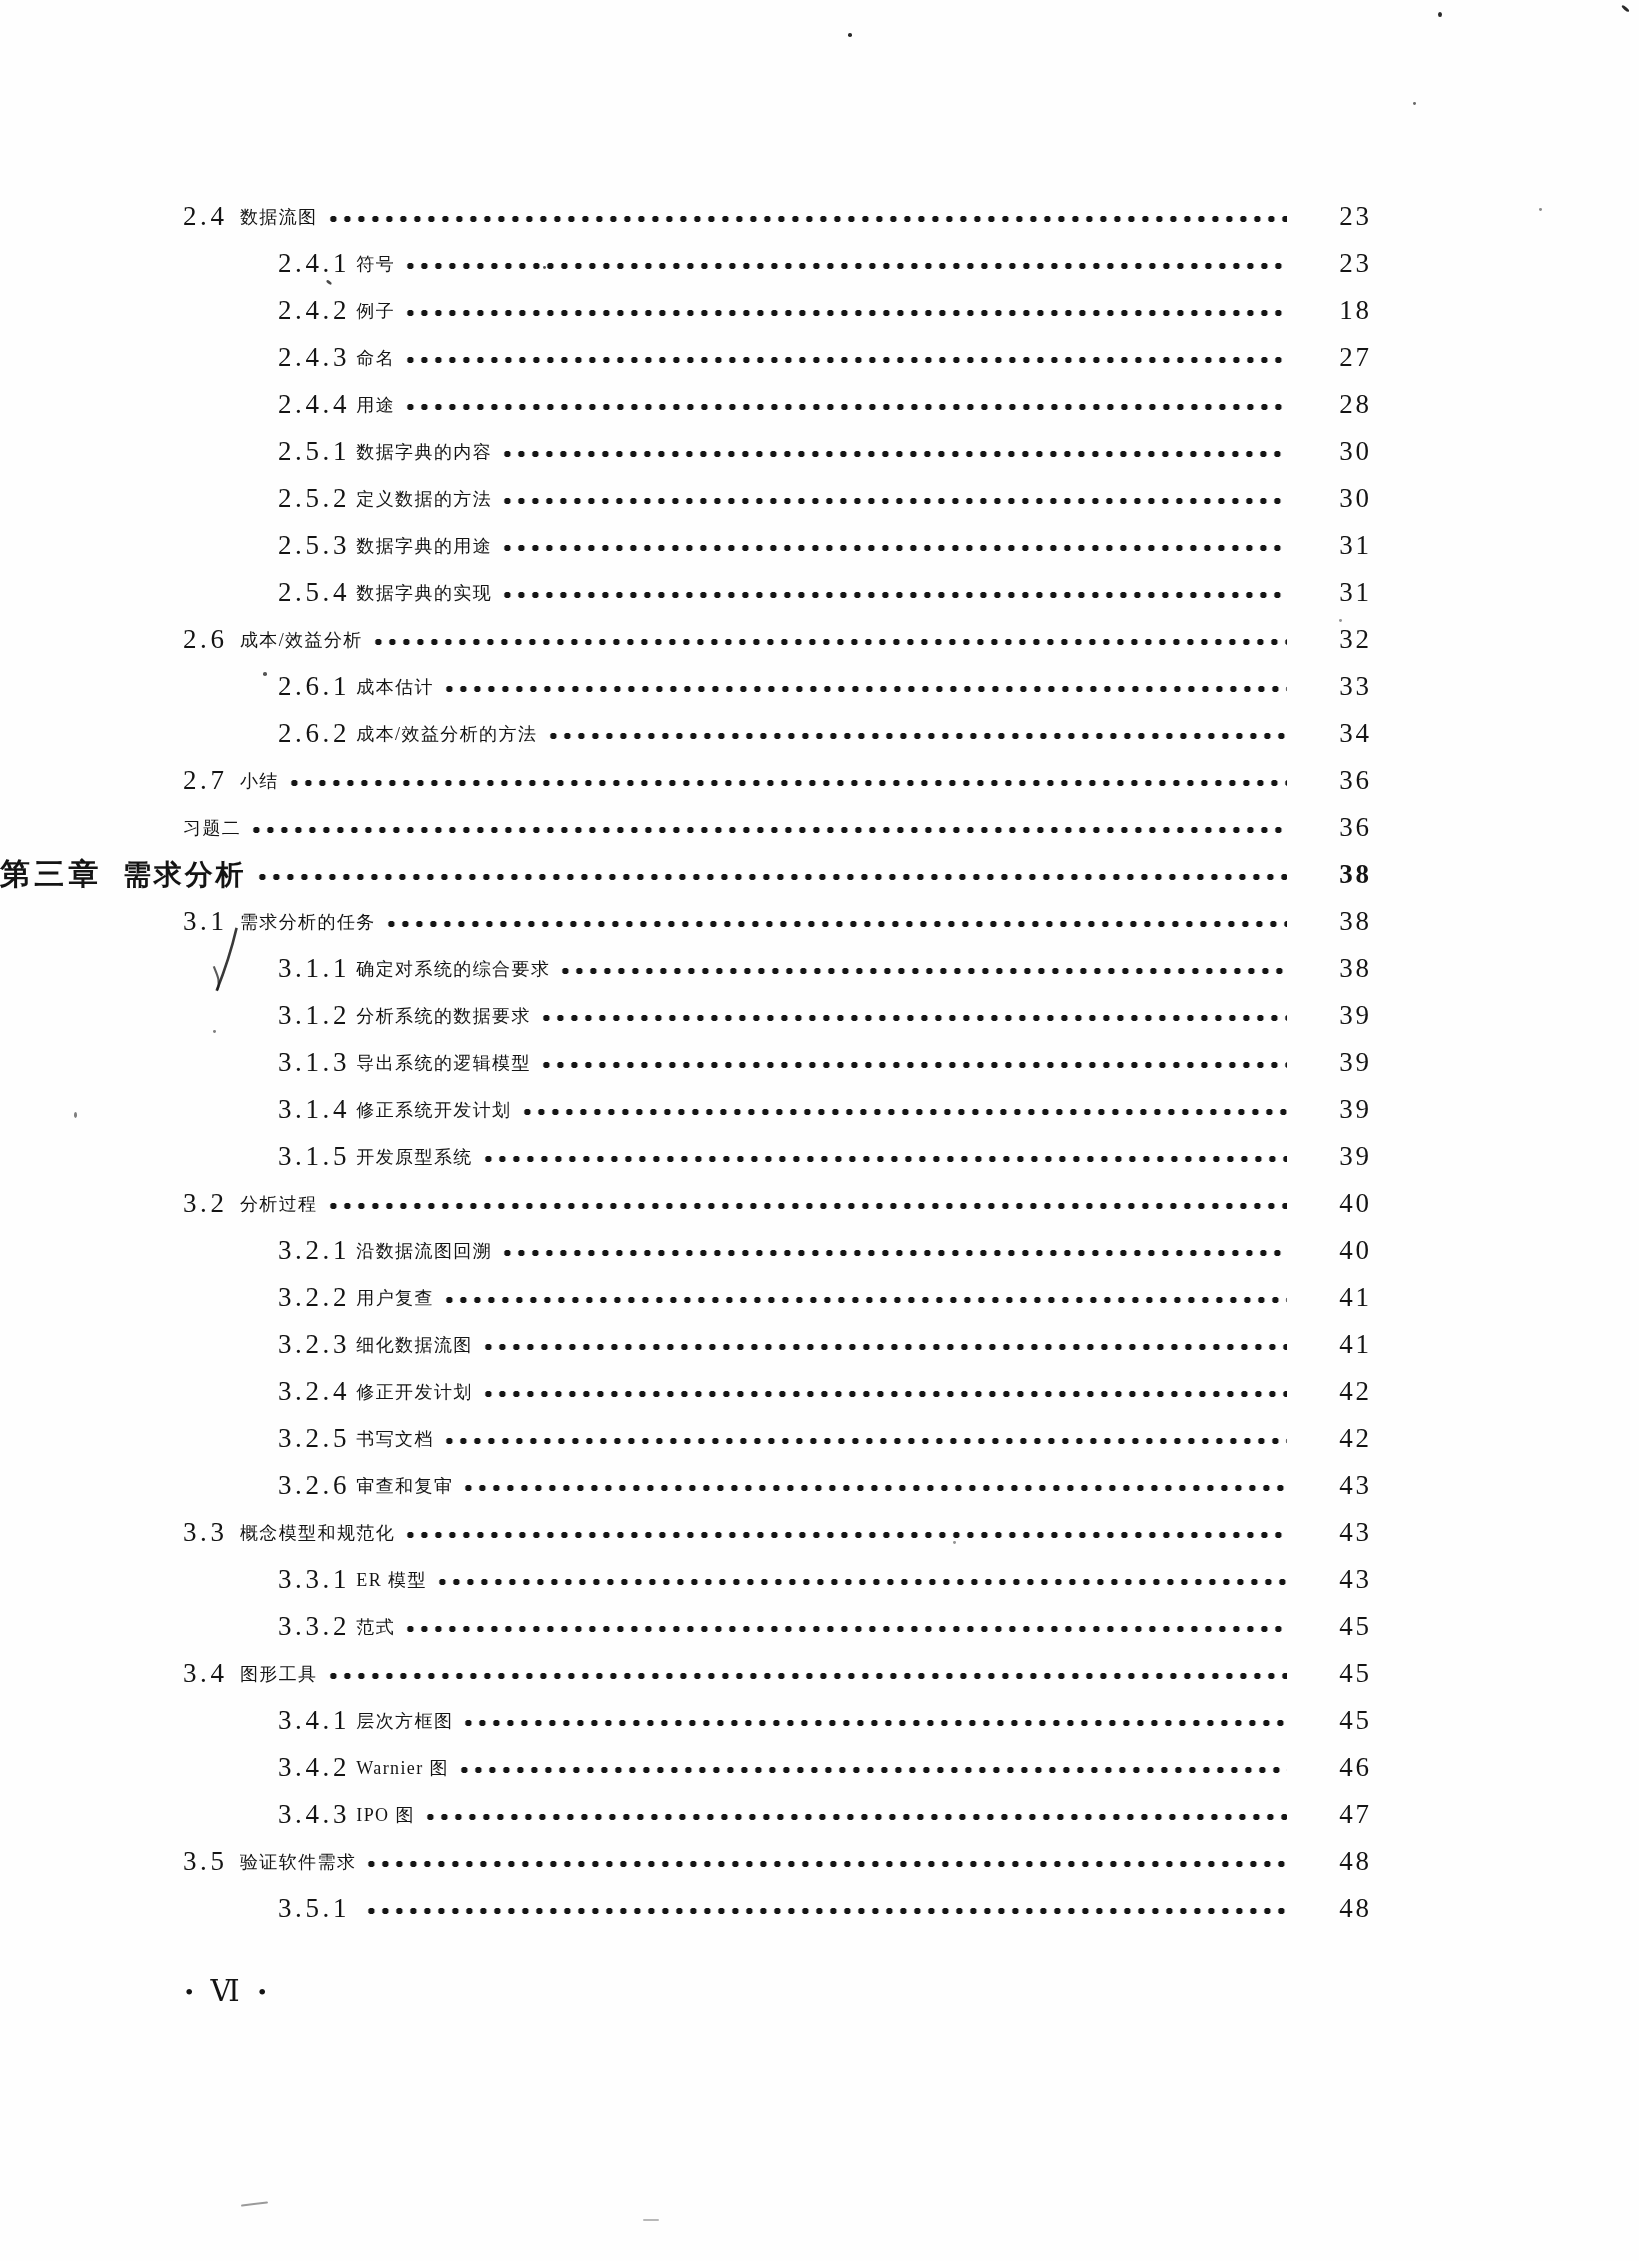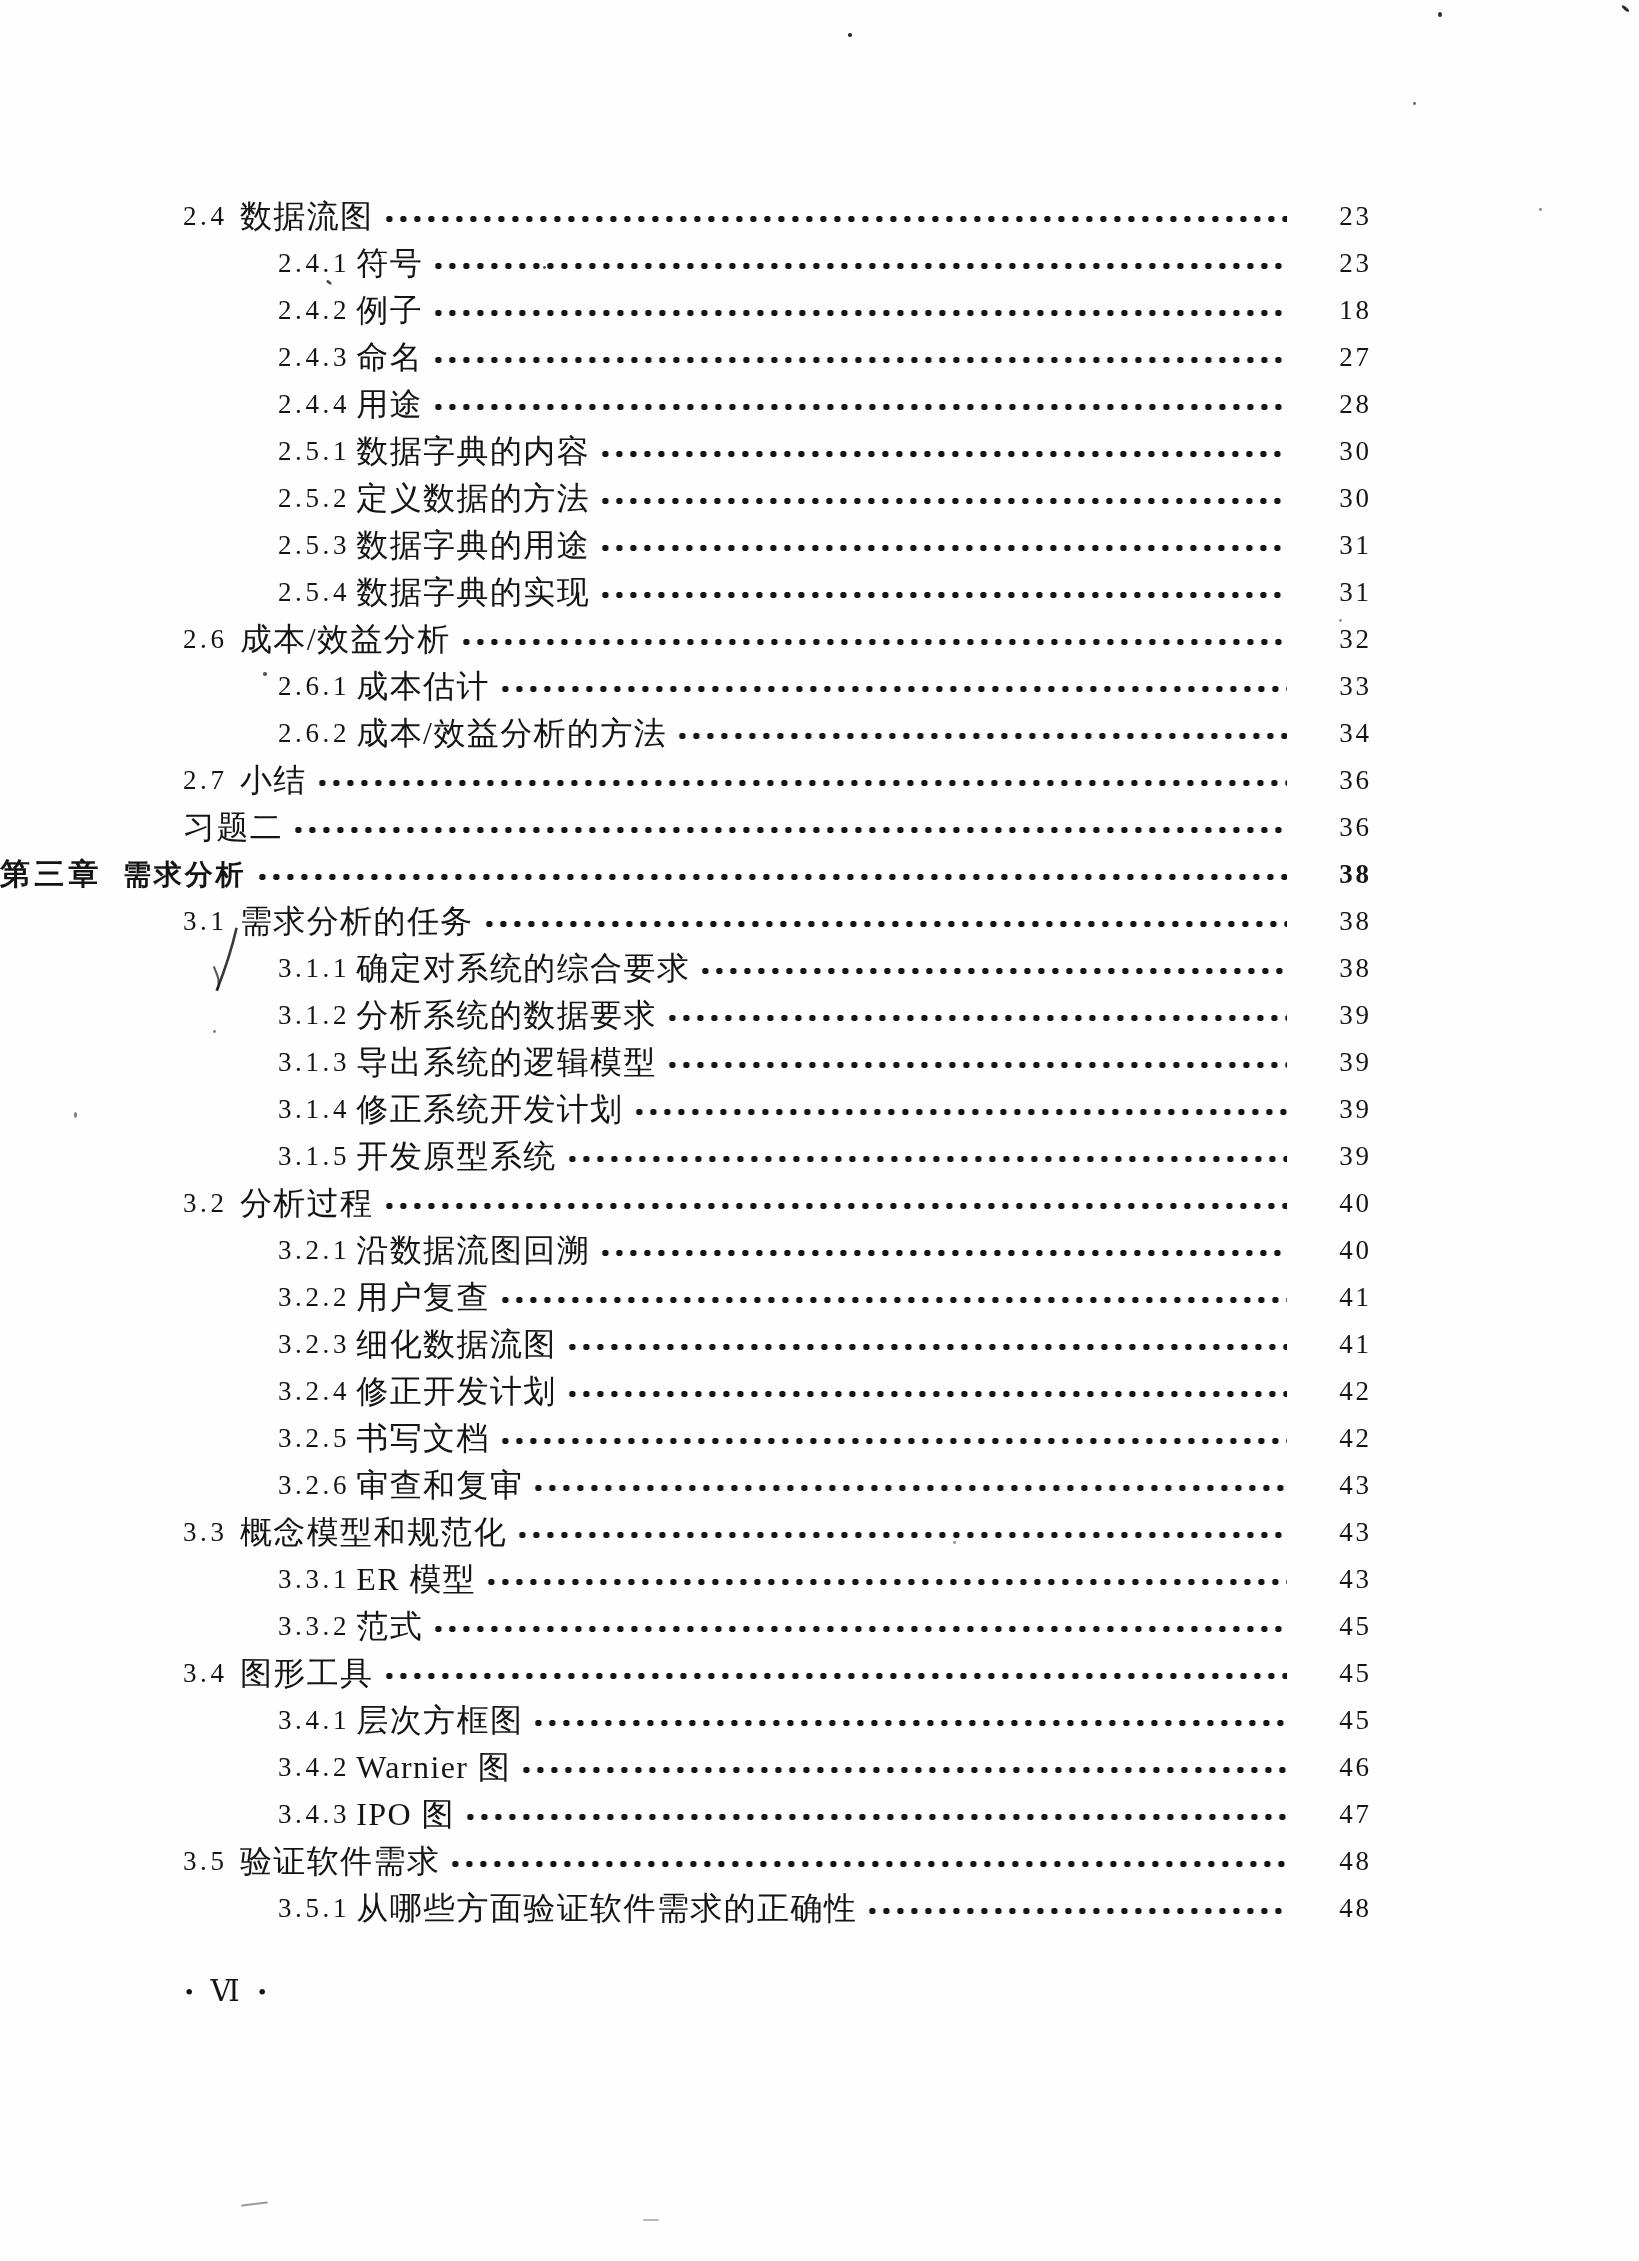--- a/index.html
+++ b/index.html
@@ -25,21 +25,21 @@
     height:47px;
     padding-right:268px;
     white-space:nowrap;
   }
   .row .num {
     font-size:27px;
     letter-spacing:3.6px;
     flex:0 0 auto;
   }
   .row .title {
-    font-size:32px;
+    font-size:18px;
     letter-spacing:1.4px;
     flex:0 0 auto;
   }
   .row.l0 { font-weight:bold; }
   .row.l0 .num { font-size:30px; letter-spacing:4.3px; margin-right:20px; }
   .row.l0 .title { font-size:28px; letter-spacing:2.9px; }
   .row.l1 { padding-left:183px; }
   .row.l1 .num { min-width:54px; margin-right:2.9px; }
   .row.l2 { padding-left:234px; }
   .row.l2 .num { min-width:74px; margin-right:4.3px;margin-left:44px; }
@@ -300,21 +300,20 @@
       <span class="pagenum">47</span>
     </div>
       <div class="row l1">
       <span class="num">3.5</span>
       <span class="title">验证软件需求</span>
       <span class="leader"></span>
       <span class="pagenum">48</span>
     </div>
       <div class="row l2">
       <span class="num">3.5.1</span>
-      <span class="title">从哪些方面验证软件需求的正确性</span>
       <span class="leader"></span>
       <span class="pagenum">48</span>
     </div>
     </div>
 
   <div class="footer">
     <span class="dot">•</span>
     <span class="numeral">Ⅵ</span>
     <span class="dot">•</span>
   </div>

